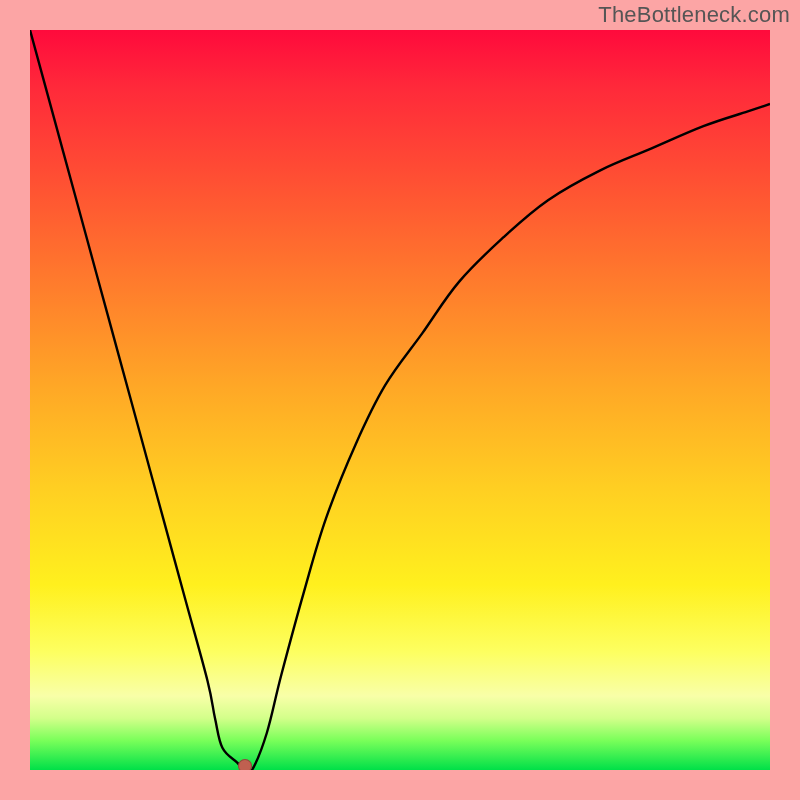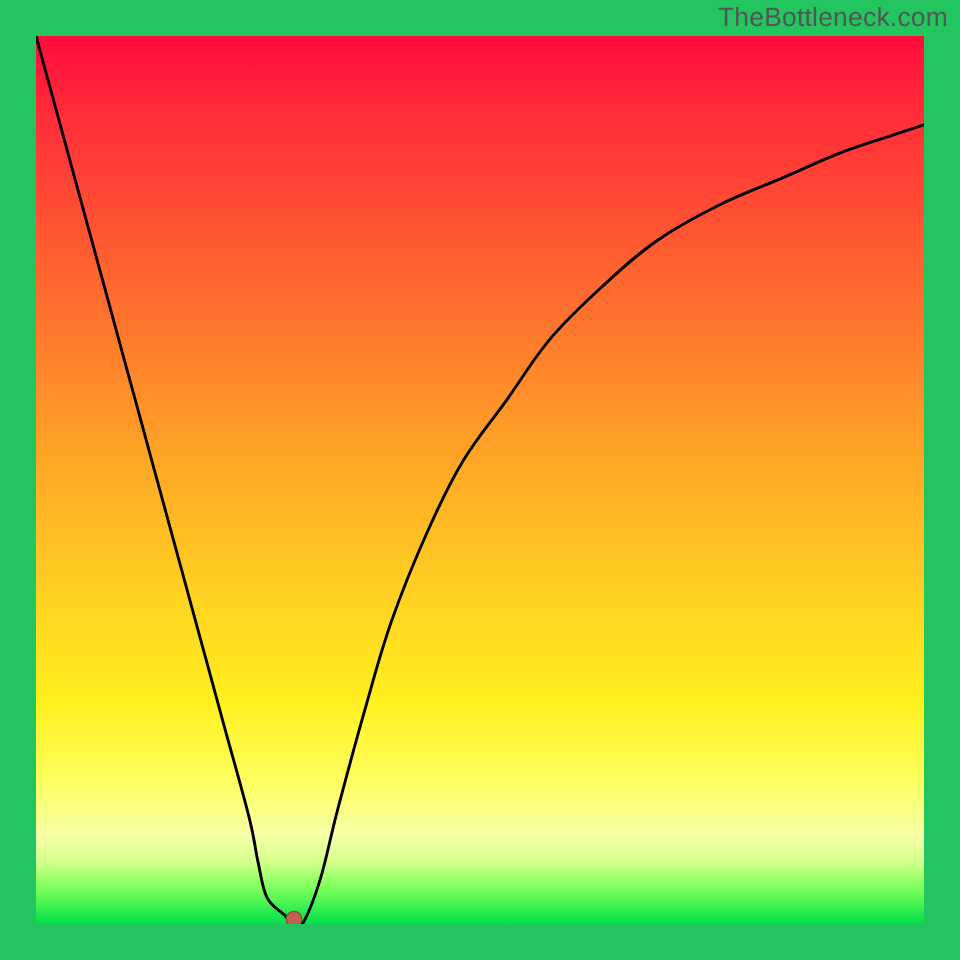--- a/index.html
+++ b/index.html
@@ -8,21 +8,21 @@
     width: 800px;
     height: 800px;
     overflow: hidden;
     background: #000;
     font-family: Arial, Helvetica, sans-serif;
   }
   .frame {
     position: relative;
     width: 800px;
     height: 800px;
-    background: #22c55e;
+    background: #fca5a5;
   }
   .watermark {
     position: absolute;
     top: 2px;
     right: 10px;
     color: #555;
     font-size: 22px;
     font-weight: 400;
     letter-spacing: 0.2px;
     z-index: 20;

